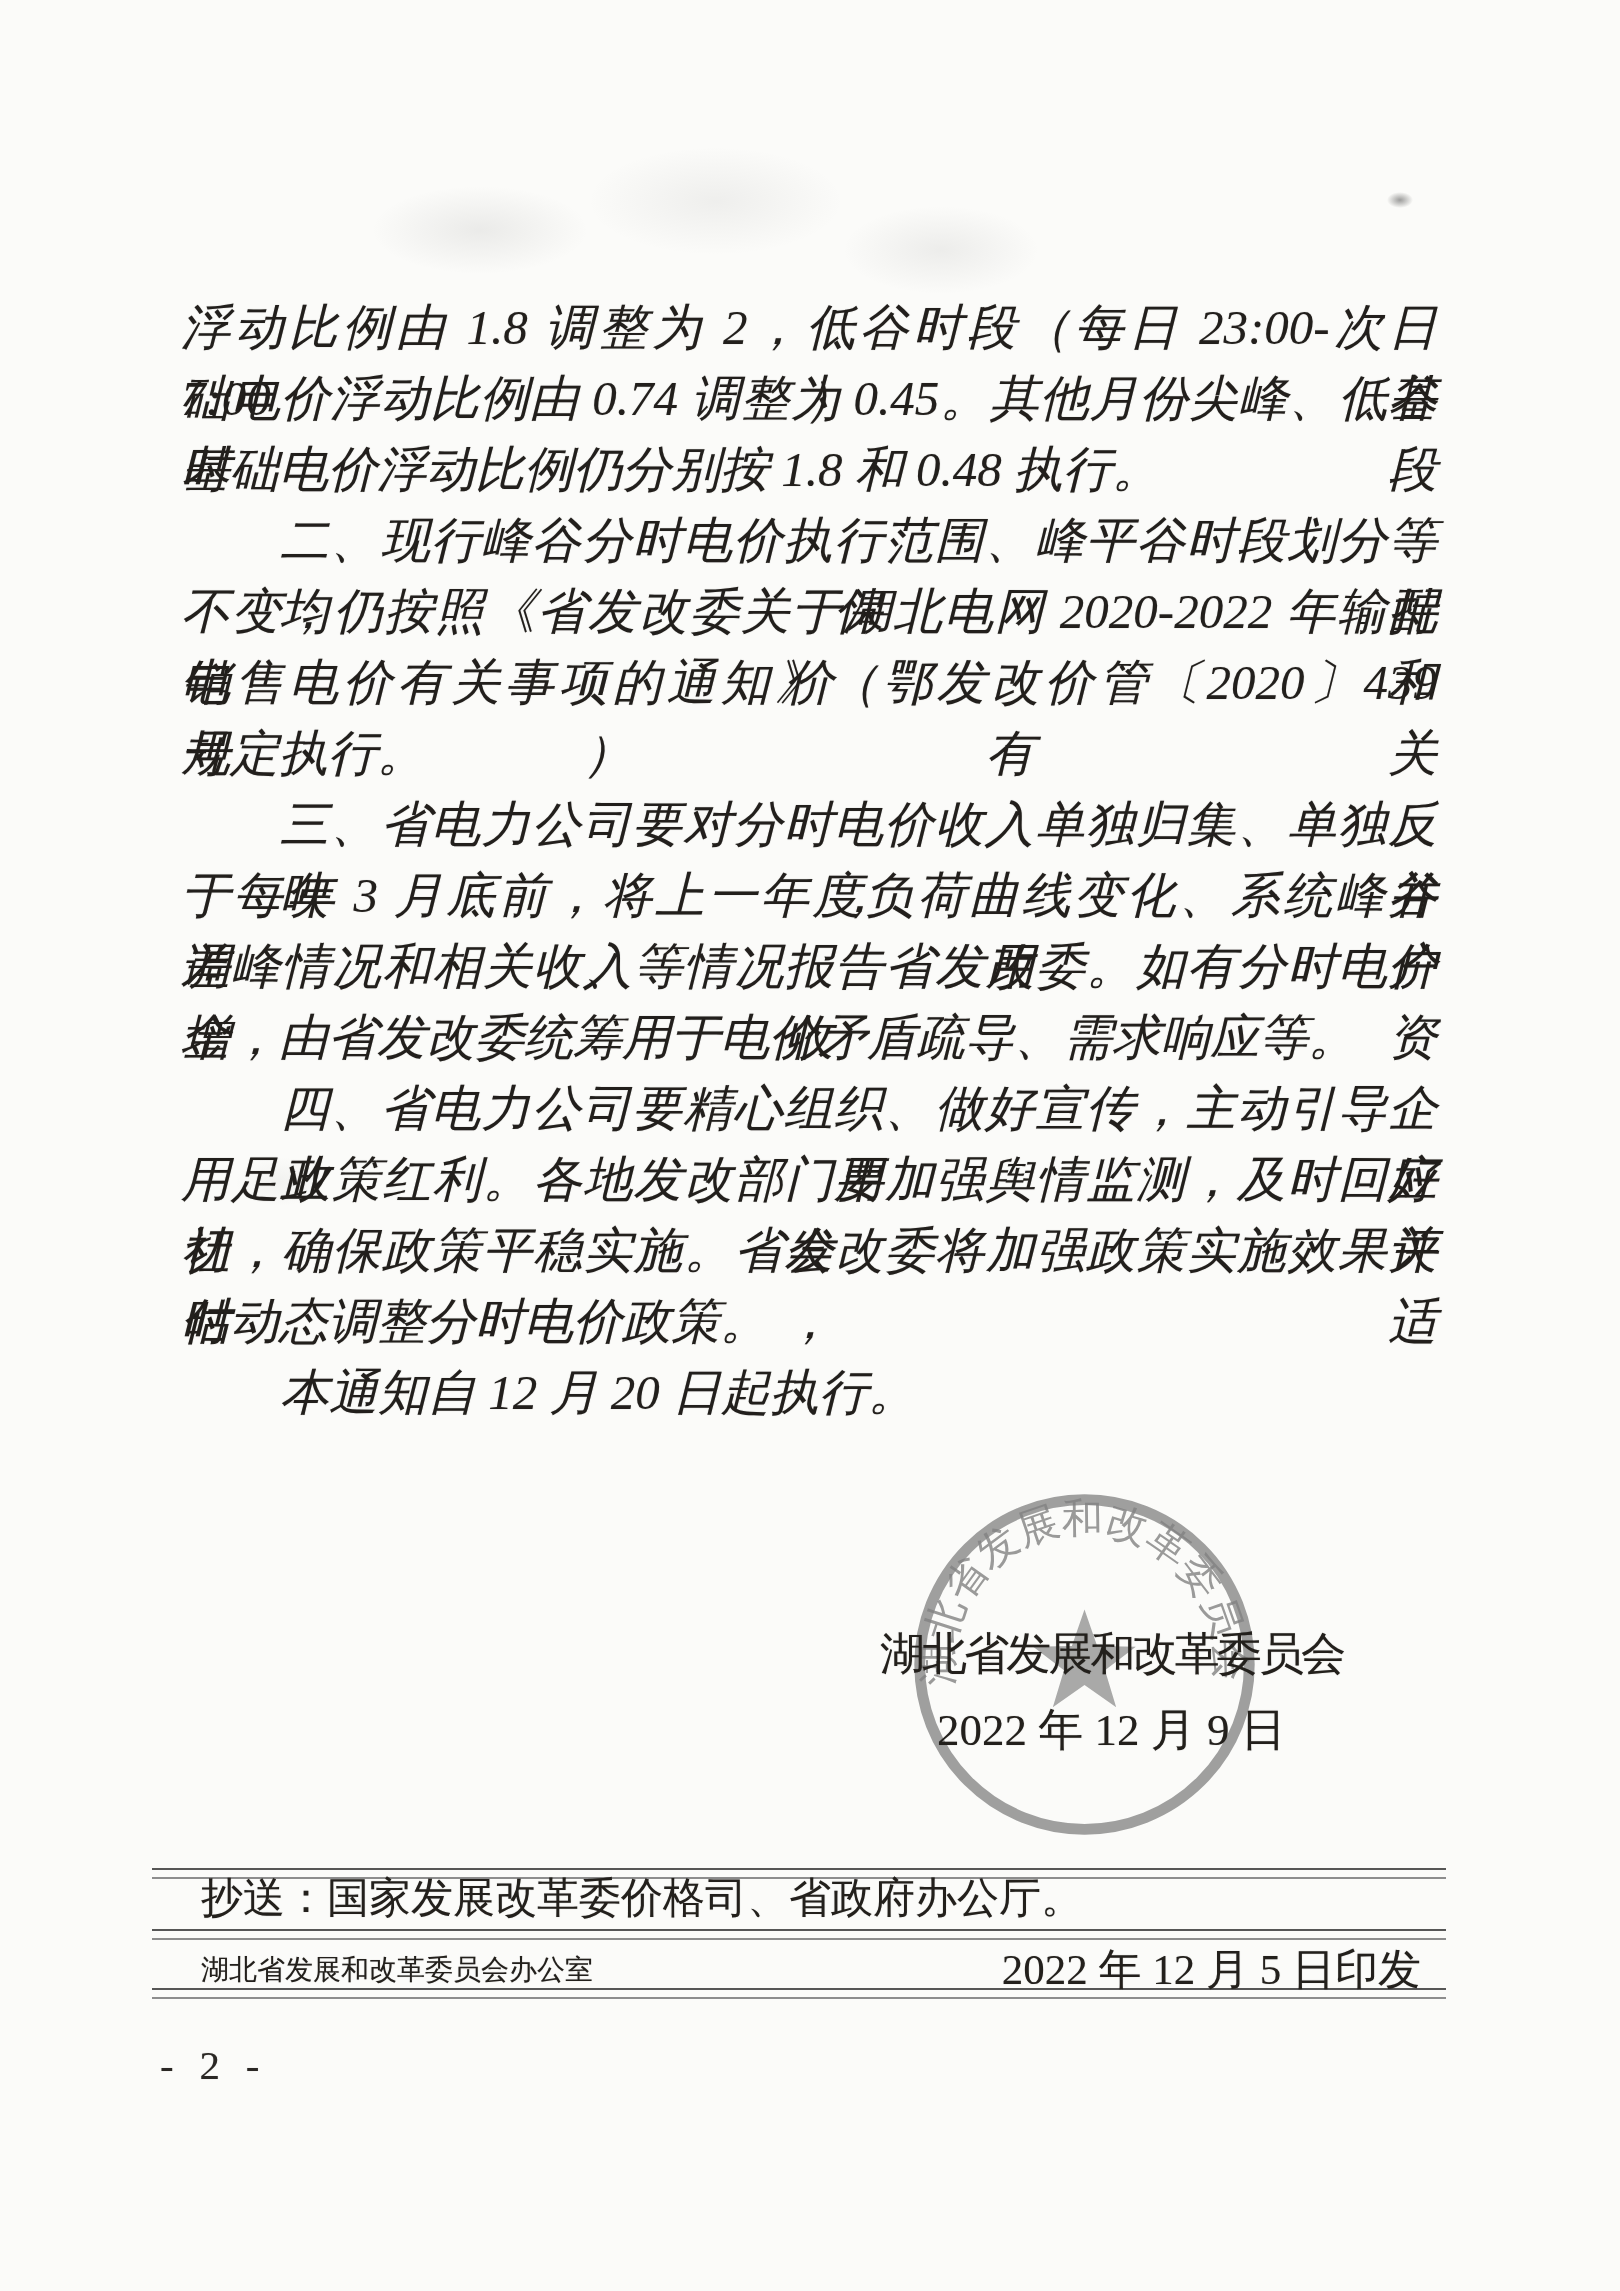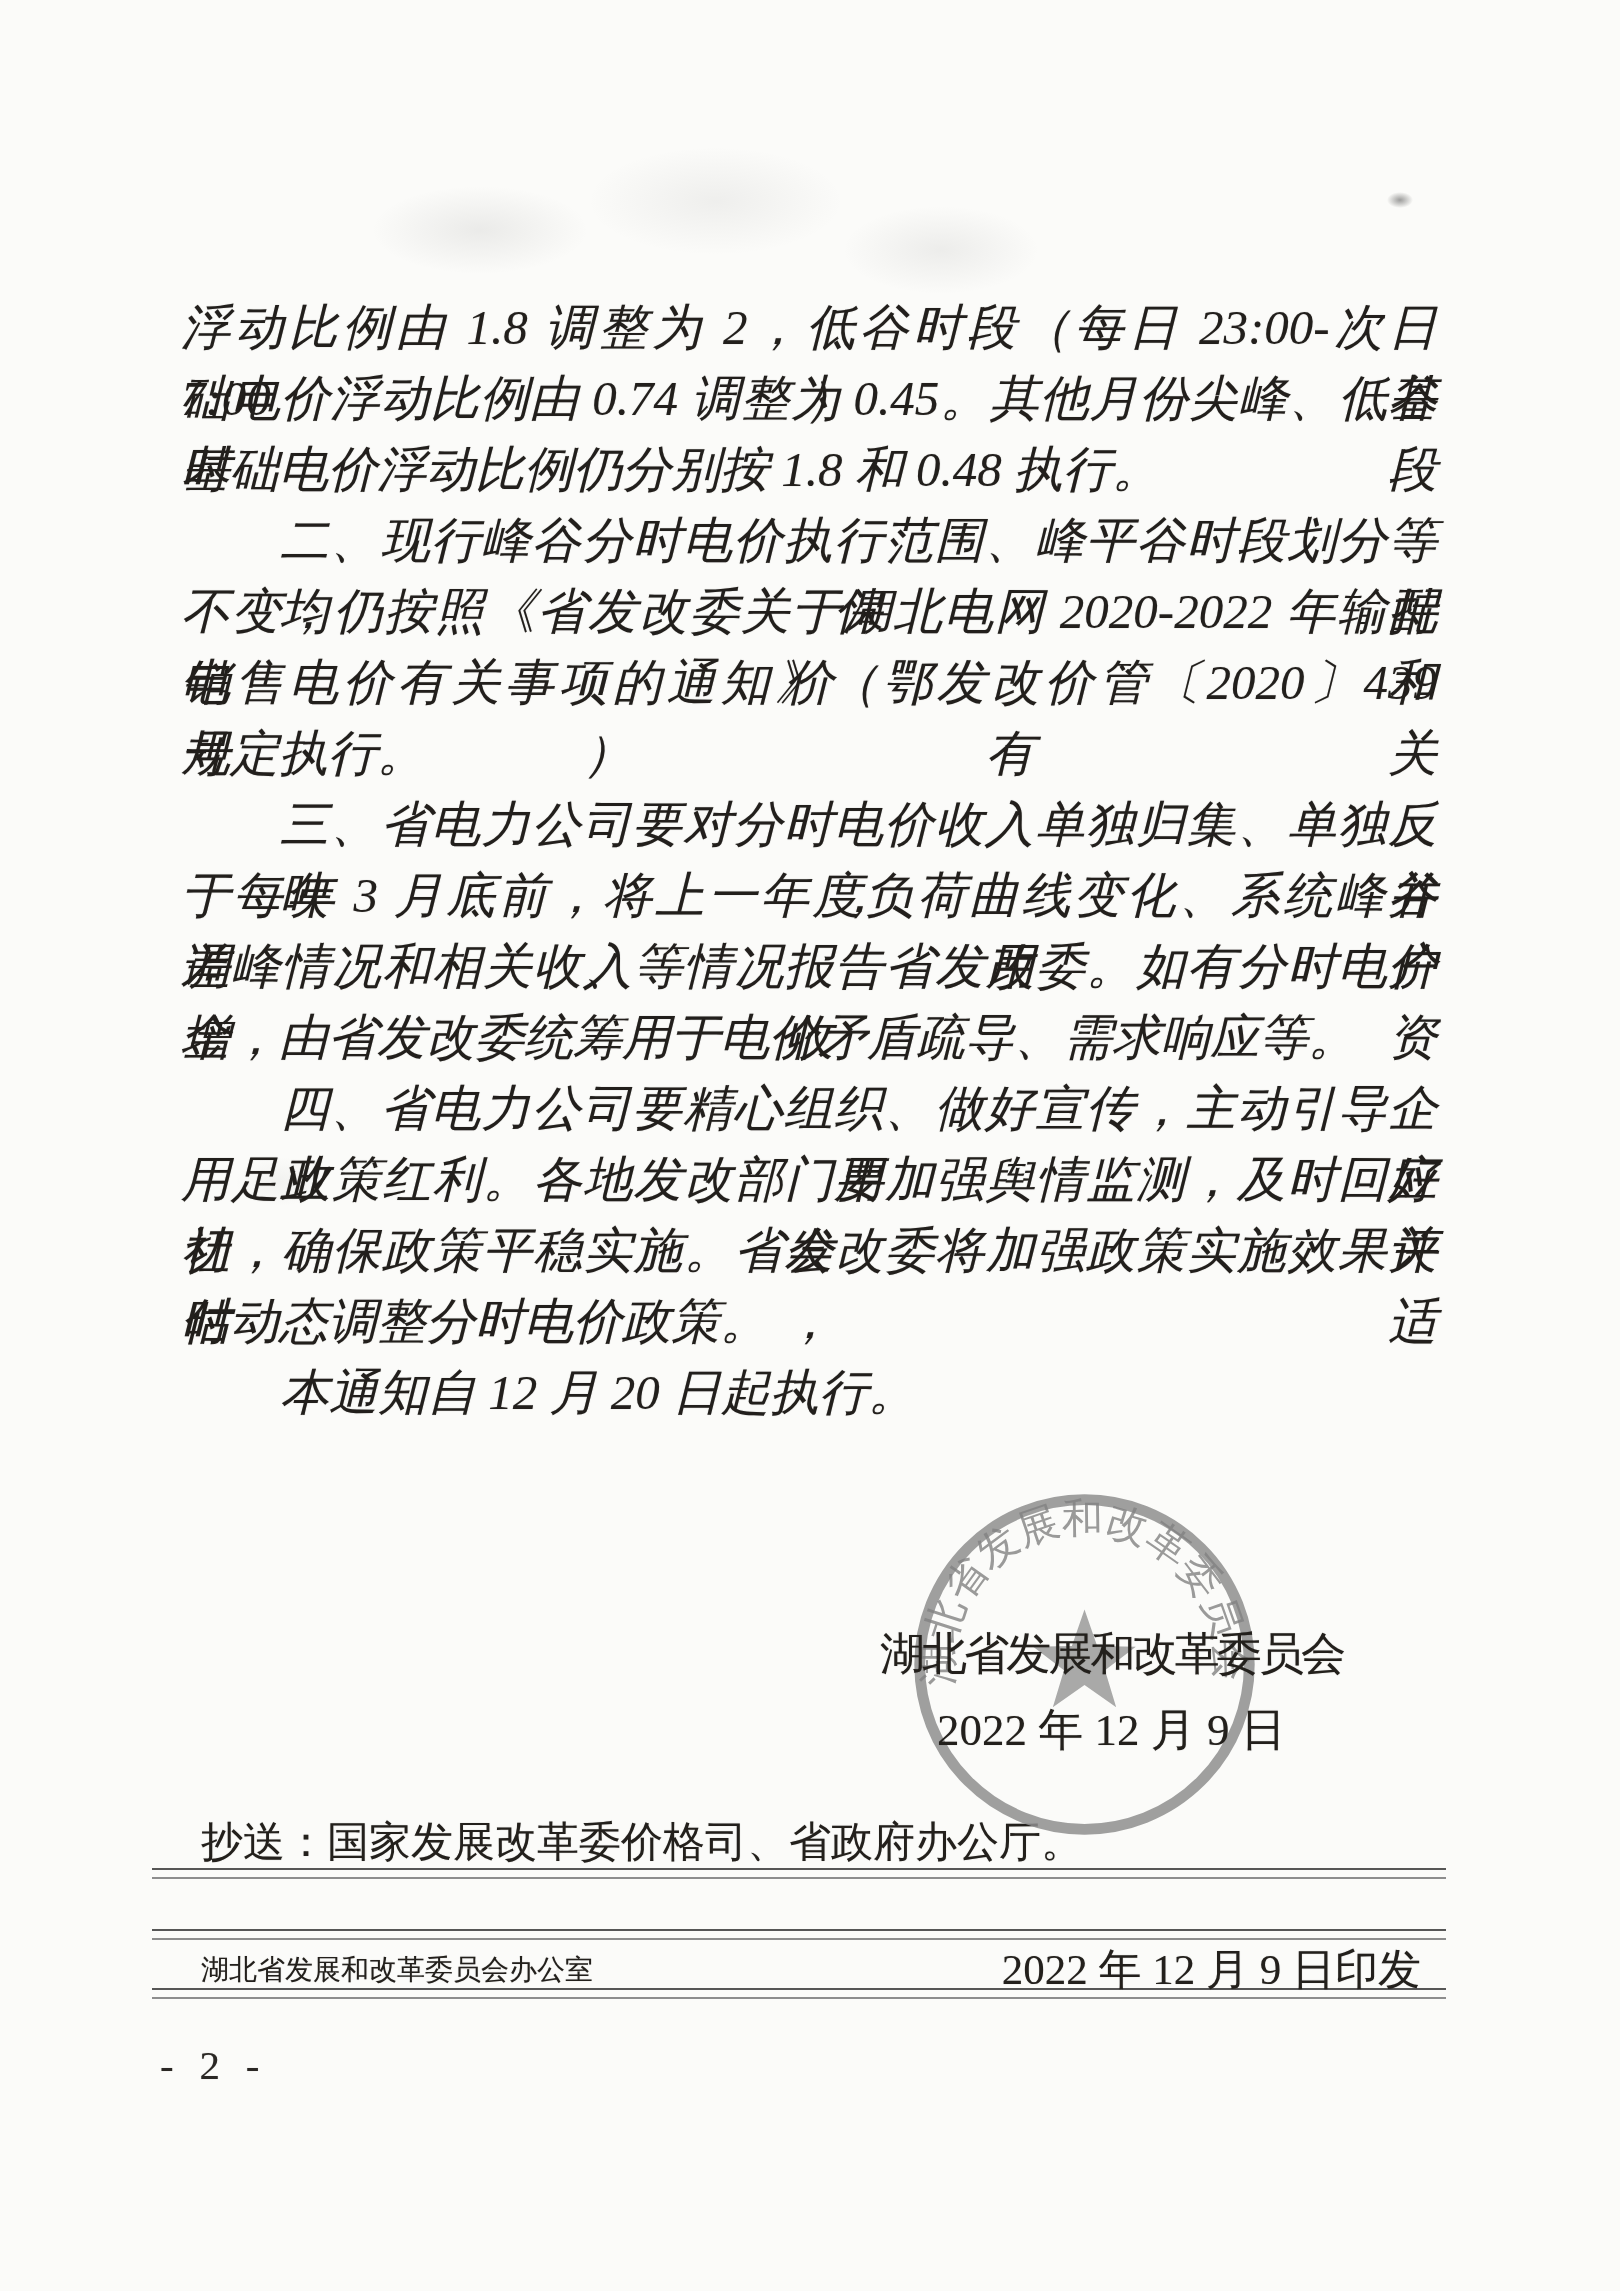--- a/index.html
+++ b/index.html
@@ -41,21 +41,21 @@
   .rule{position:absolute;left:152px;width:1294px;height:6.9px;
         border-top:2.9px solid #565656;border-bottom:2px solid #8d8d8d;}
   #rule-1{top:1868px;}
   #rule-2{top:1929px;}
   #rule-3{top:1988px;}
 
   .footer-text{
     position:absolute;color:#23201c;white-space:nowrap;
     text-shadow:0 0 1px rgba(20,18,14,.3);
   }
-  #footer-cc{left:201px;top:1820px;font-size:42px;line-height:45px;}
+  #footer-cc{left:201px;top:1876px;font-size:42px;line-height:45px;}
   #footer-office{left:201px;top:1947px;font-size:28px;line-height:45px;}
   #footer-printdate{right:199px;top:1947px;font-size:43px;line-height:45px;}
 
   #page-number{
     position:absolute;left:160px;top:2041px;
     font-size:41px;color:#2a2724;letter-spacing:7.8px;
     text-shadow:0 0 1px rgba(20,18,14,.3);
   }
 </style>
 </head>
@@ -97,16 +97,16 @@
 
 <div class="sig" id="sig-org">湖北省发展和改革委员会</div>
 <div class="sig" id="sig-date">2022 年 12 月 9 日</div>
 
 <div class="rule" id="rule-1"></div>
 <div class="rule" id="rule-2"></div>
 <div class="rule" id="rule-3"></div>
 
 <div class="footer-text" id="footer-cc">抄送：国家发展改革委价格司、省政府办公厅。</div>
 <div class="footer-text" id="footer-office">湖北省发展和改革委员会办公室</div>
-<div class="footer-text" id="footer-printdate">2022 年 12 月 9 日印发</div>
+<div class="footer-text" id="footer-printdate">2022 年 12 月 5 日印发</div>
 
 <div id="page-number">- 2 -</div>
 
 
 </body></html>

